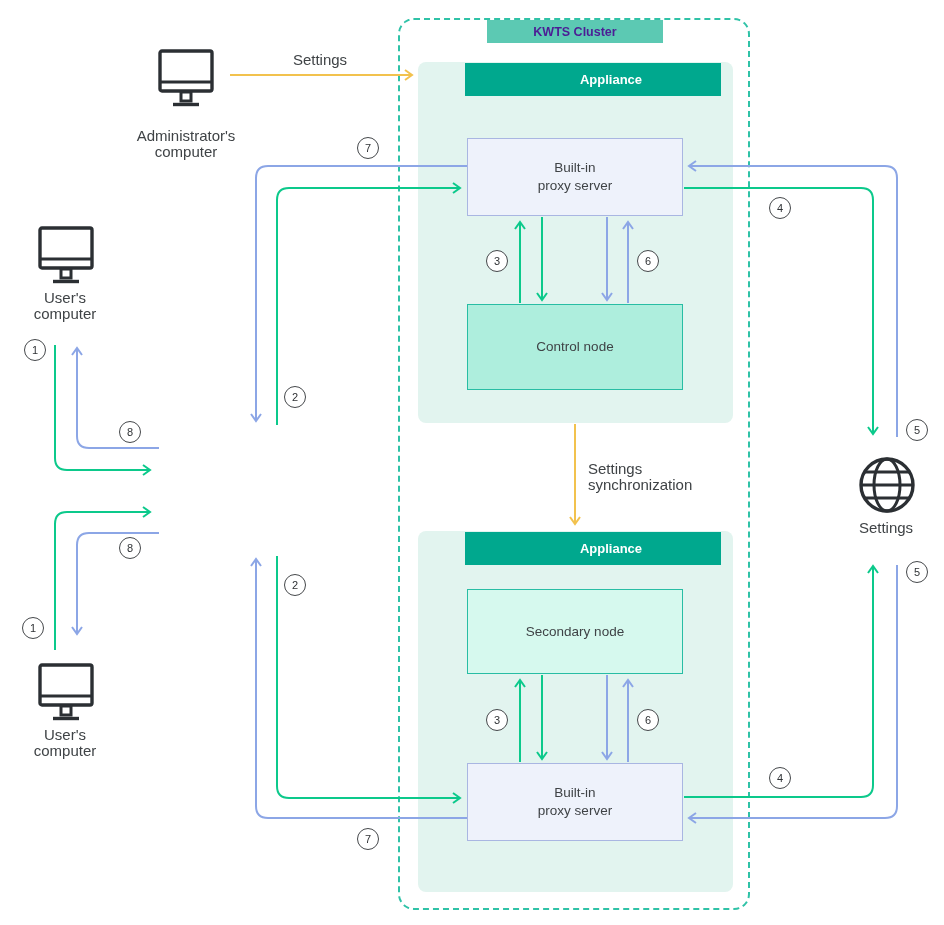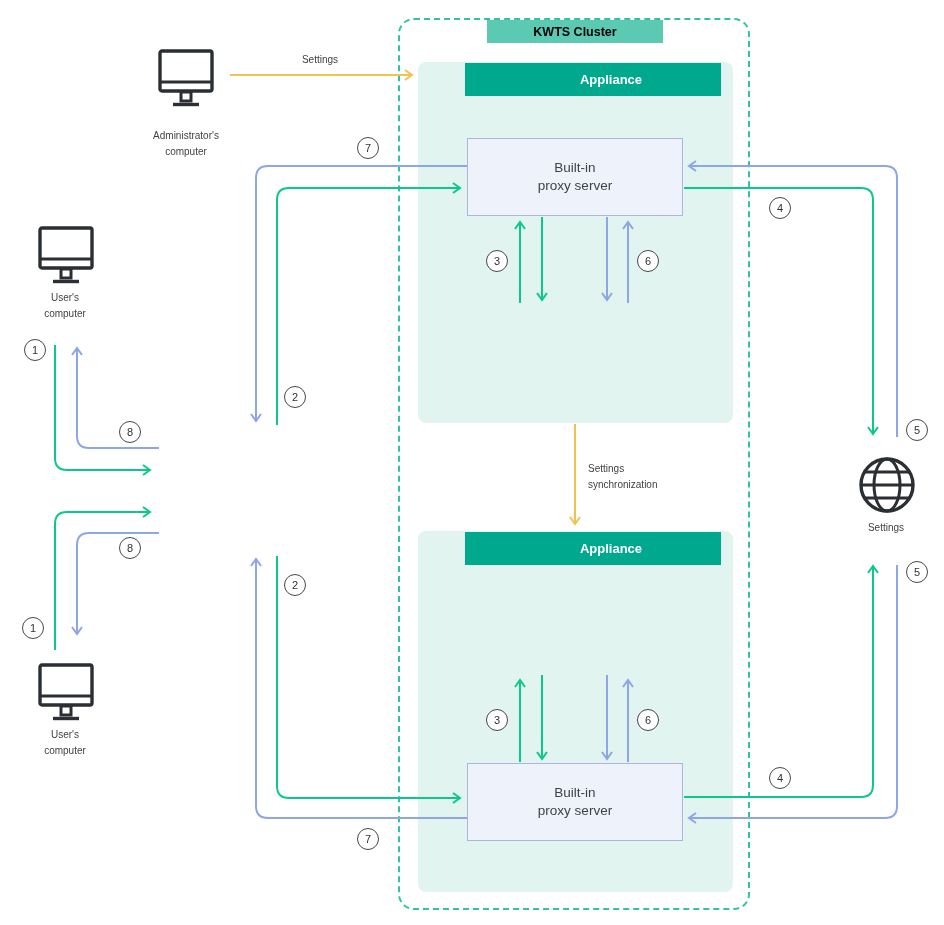--- a/index.html
+++ b/index.html
@@ -24,38 +24,38 @@
   .mk-g{stroke:var(--request-green,#0cc98b);fill:none;stroke-width:2;}
   .mk-b{stroke:var(--response-blue,#8ca6e6);fill:none;stroke-width:2;}
   .mk-y{stroke:var(--settings-yellow,#f2c24e);fill:none;stroke-width:2;}
   .box{
     position:absolute;box-sizing:border-box;display:flex;flex-direction:column;
     align-items:center;justify-content:center;text-align:right;
     font-size:13.5px;line-height:18px;z-index:3;
   }
   .cluster-tag{
     position:absolute;left:487px;top:20px;width:176px;height:23px;
-    background:var(--cluster-tag-teal,#5cc9b3);color:#000000;font-size:12.5px;
+    background:var(--cluster-tag-teal,#5cc9b3);color:#4c1d95;font-size:12.5px;
     font-weight:700;display:flex;align-items:center;justify-content:center;z-index:3;
   }
   .appliance-header{
     position:absolute;left:465px;width:220px;height:33px;
     background:var(--brand-teal,#00a88e);color:#ffffff;font-size:13px;font-weight:700;
     display:flex;align-items:center;justify-content:center;z-index:3;padding-left:36px;
   }
   .proxy-box{left:467px;width:216px;height:78px;background:var(--proxy-fill,#eef2fb);
     border:1px solid var(--proxy-border,#a9b6e2);}
   .control-box{left:467px;top:304px;width:216px;height:86px;
     background:var(--control-node-fill,#aeeedd);border:1px solid var(--node-border,#28bda4);}
   .secondary-box{left:467px;top:589px;width:216px;height:85px;
     background:var(--secondary-node-fill,#d6f9ee);border:1px solid var(--node-border,#28bda4);}
   .balancer-box{left:159px;top:426px;width:209px;height:129px;
     background:var(--balancer-fill,#f9f5d3);border:1px solid var(--balancer-border,#e6d87b);}
   .caption{
-    position:absolute;text-align:center;font-size:10px;line-height:16px;z-index:3;
+    position:absolute;text-align:center;font-size:15px;line-height:16px;z-index:3;
   }
   .icon-wrap{position:absolute;z-index:3;}
   .icon-stroke{stroke:var(--icon-ink,#2b2f33);fill:none;}
   .badge{
     position:absolute;width:22px;height:22px;border-radius:50%;background:#ffffff;
     border:1.4px solid #45484b;box-sizing:border-box;display:flex;align-items:center;
     justify-content:center;font-size:11px;color:#2f3235;z-index:4;
   }
 </style>
 </head>
@@ -106,20 +106,26 @@
     <path class="ln-y" marker-end="url(#ay)" d="M575,424 L575,524"></path>
   </svg>
 
   <div class="cluster-tag">KWTS Cluster</div>
   <div class="appliance-header" style="top:63px">Appliance</div>
   <div class="appliance-header" style="top:532px">Appliance</div>
 
   <div class="box proxy-box" style="top:138px">
     <span>Built-in</span>
     <span>proxy server</span>
+  </div>
+  <div class="box control-box">
+    <span>Control node</span>
+  </div>
+  <div class="box secondary-box">
+    <span>Secondary node</span>
   </div>
   <div class="box proxy-box" style="top:763px">
     <span>Built-in</span>
     <span>proxy server</span>
   </div>
 
   <div class="icon-wrap" style="left:157px;top:48px">
     <svg width="58" height="66" viewBox="0 0 58 66">
       <rect class="icon-stroke" x="3" y="3" width="52" height="40" rx="2" stroke-width="3.4"></rect>
       <line class="icon-stroke" x1="3" y1="34" x2="55" y2="34" stroke-width="3"></line>

